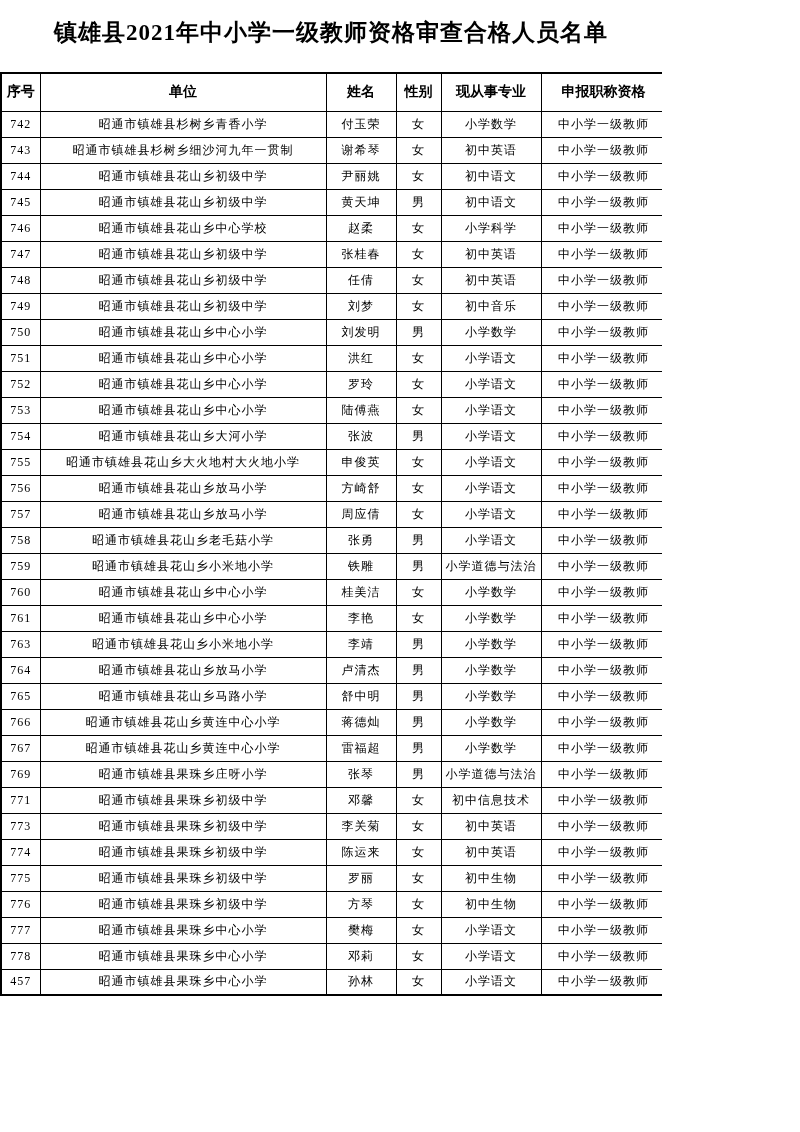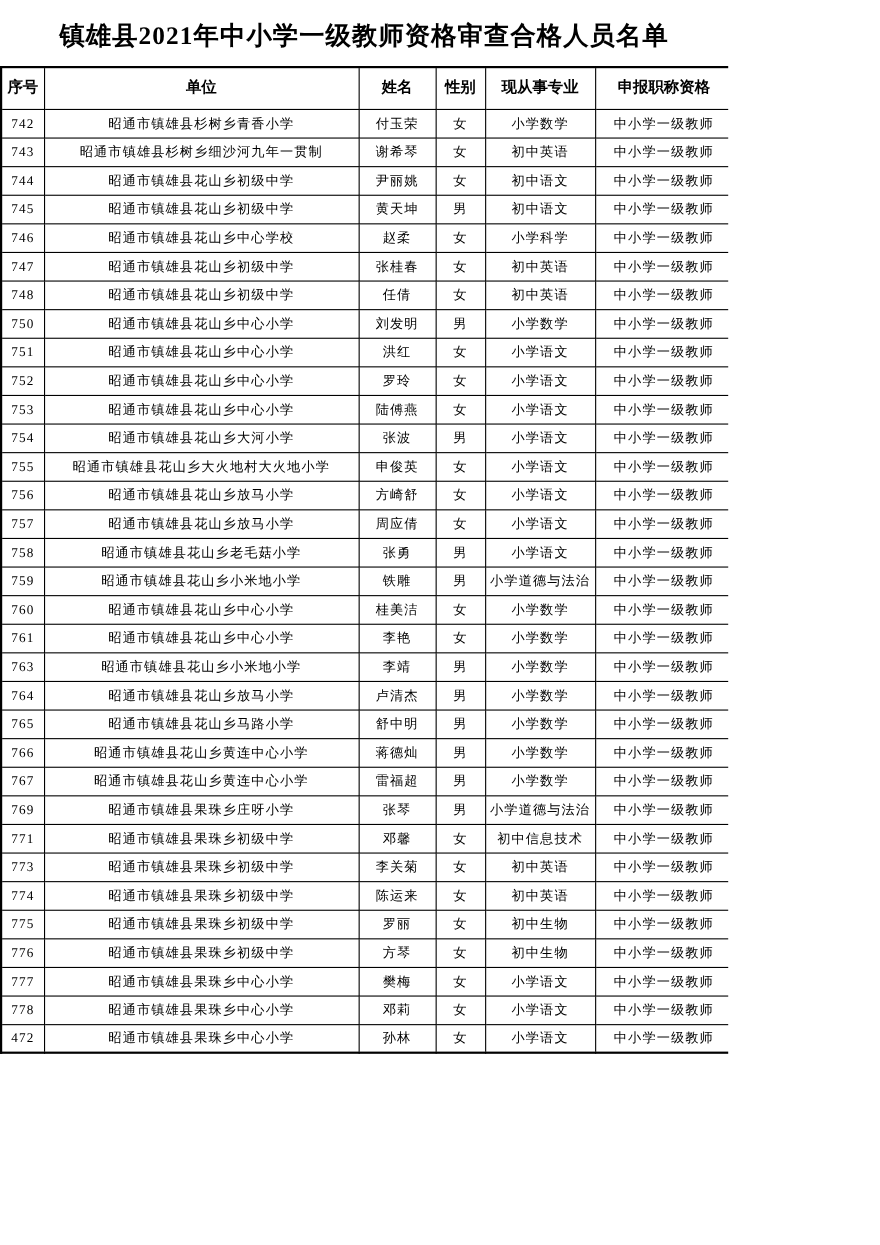--- a/index.html
+++ b/index.html
@@ -22,21 +22,21 @@
     font-size: 23px;
     letter-spacing: 1px;
     padding-top: 17px;
     padding-bottom: 12px;
     font-family: "Liberation Serif", "DejaVu Serif", serif;
   }
   table.roster {
     border-collapse: collapse;
     table-layout: fixed;
     width: 740px;
-    margin: 0 auto;
+    margin: 12px auto;
   }
   table.roster, table.roster th, table.roster td {
     border: 1px solid #000000;
   }
   table.roster { border: 2px solid #000000; }
   table.roster th {
     font-size: 14px;
     font-weight: bold;
     height: 38px;
     text-align: center;
@@ -152,20 +152,29 @@
     <tr>
       <td>748</td>
       <td>昭通市镇雄县花山乡初级中学</td>
       <td>任倩</td>
       <td>女</td>
       <td>初中英语</td>
       <td>中小学一级教师</td>
       <td></td>
     </tr>
 
+    <tr>
+      <td>749</td>
+      <td>昭通市镇雄县花山乡初级中学</td>
+      <td>刘梦</td>
+      <td>女</td>
+      <td>初中音乐</td>
+      <td>中小学一级教师</td>
+      <td></td>
+    </tr>
 
     <tr>
       <td>750</td>
       <td>昭通市镇雄县花山乡中心小学</td>
       <td>刘发明</td>
       <td>男</td>
       <td>小学数学</td>
       <td>中小学一级教师</td>
       <td></td>
     </tr>
@@ -408,21 +417,21 @@
       <td>778</td>
       <td>昭通市镇雄县果珠乡中心小学</td>
       <td>邓莉</td>
       <td>女</td>
       <td>小学语文</td>
       <td>中小学一级教师</td>
       <td></td>
     </tr>
 
     <tr>
-      <td>472</td>
+      <td>457</td>
       <td>昭通市镇雄县果珠乡中心小学</td>
       <td>孙林</td>
       <td>女</td>
       <td>小学语文</td>
       <td>中小学一级教师</td>
       <td></td>
     </tr>
 
   </tbody>
   </table>

